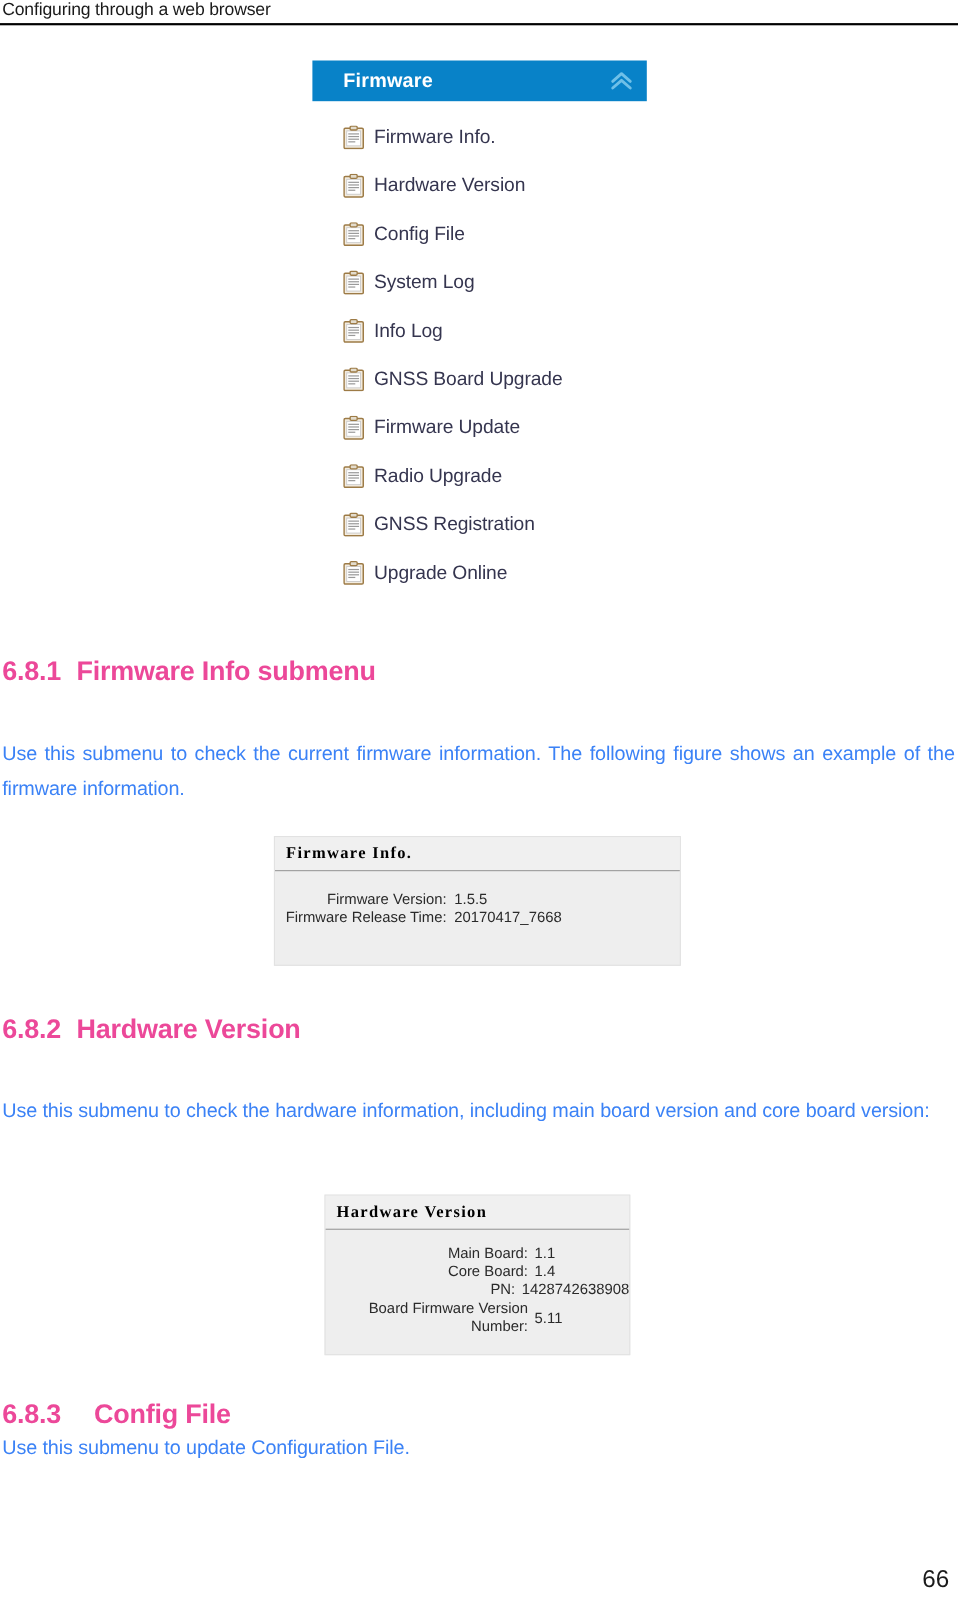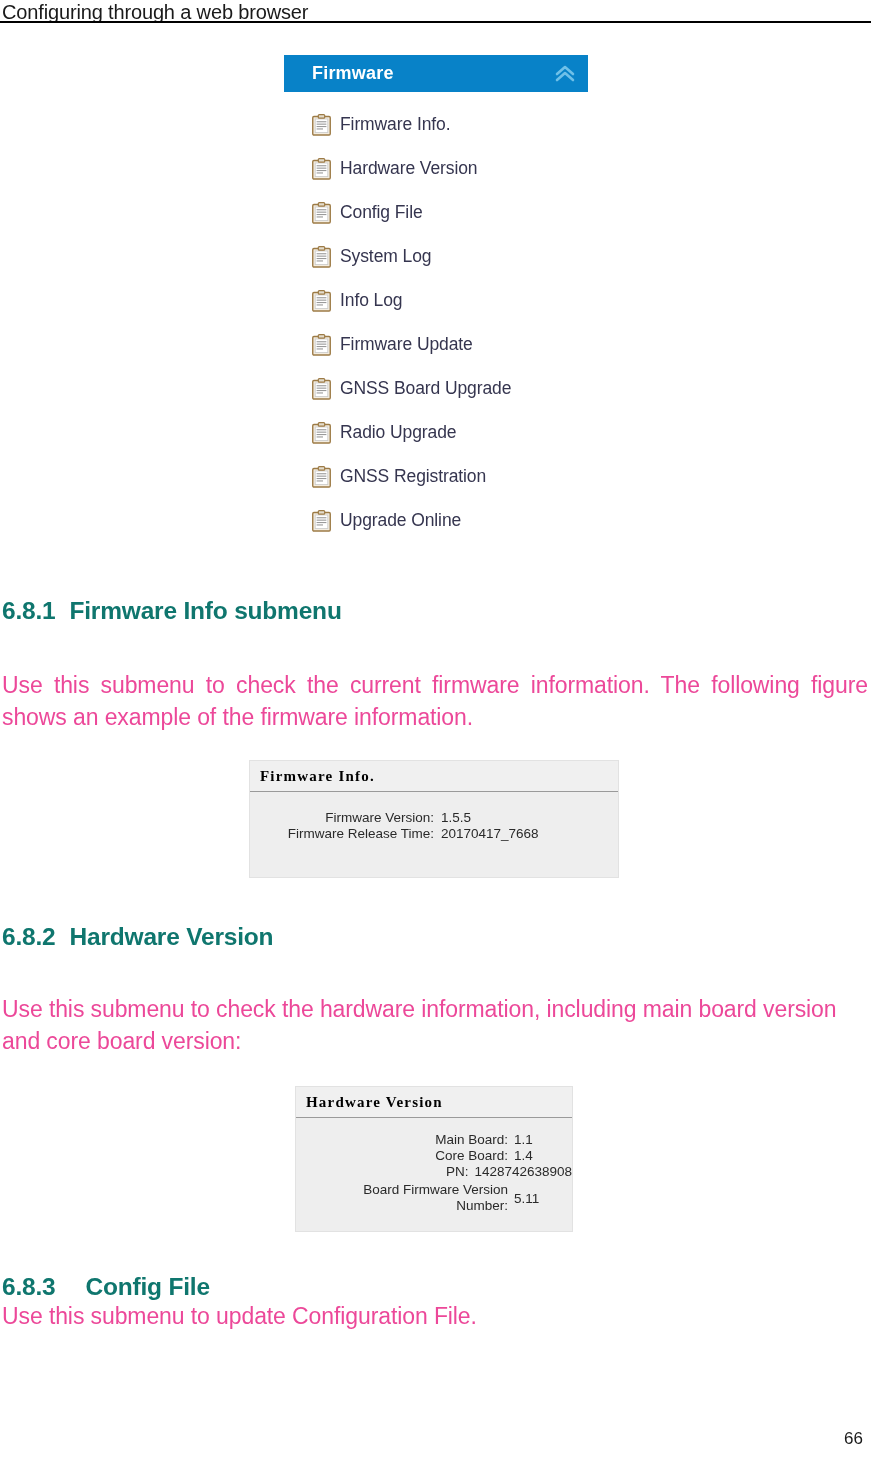--- a/index.html
+++ b/index.html
@@ -21,21 +21,21 @@
     position: absolute;
     left: 0;
     top: 0;
     width: 871px;
     height: 24px;
   }
   .page-header .header-text {
     position: absolute;
     left: 2px;
     top: 1px;
-    font-size: 20px;
+    font-size: 16px;
     letter-spacing: -0.15px;
     color: #1a1a1a;
     white-space: nowrap;
   }
   .page-header .header-rule {
     position: absolute;
     left: 0;
     top: 21px;
     width: 871px;
     height: 2px;
@@ -99,36 +99,36 @@
     white-space: nowrap;
     letter-spacing: -0.1px;
   }
 
   
   .heading {
     position: absolute;
     left: 2px;
     font-size: 24.5px;
     font-weight: bold;
-    color: #0f766e;
+    color: #ec4899;
     white-space: nowrap;
     letter-spacing: -0.2px;
   }
   .heading .num { }
   .heading .gap-sm { display: inline-block; width: 14px; }
   .heading .gap-lg { display: inline-block; width: 30px; }
 
   
   .para {
     position: absolute;
     left: 2px;
     width: 866px;
-    font-size: 23px;
+    font-size: 18px;
     line-height: 32px;
-    color: #ec4899;
+    color: #3b82f6;
     text-align: justify;
     letter-spacing: -0.1px;
   }
   .para.no-justify { text-align: left; }
 
   
   .ui-box {
     position: absolute;
     background: #eeeeee;
     border: 1px solid #e2e2e2;
@@ -146,21 +146,20 @@
   }
   .ui-box-body {
     padding: 14px 0 10px 0;
   }
   .kv-row {
     display: flex;
     align-items: baseline;
     margin-bottom: 1px;
     font-size: 13.5px;
     color: #2a2a2a;
-    padding-left: 28px;
   }
   .kv-label {
     text-align: right;
     white-space: pre-line;
     line-height: 15px;
   }
   .kv-value {
     text-align: left;
     line-height: 15px;
   }
@@ -177,21 +176,21 @@
   #hardware-version-box .kv-value { margin-left: 6px; }
   #hardware-version-box .ui-box-body { padding-top: 14px; }
   #hardware-version-box .kv-row.two-line { margin-top: 3px; align-items: center; }
   #hardware-version-box .kv-row.two-line .kv-label { line-height: 16px; }
 
   
   .page-number {
     position: absolute;
     right: 8px;
     bottom: 18px;
-    font-size: 17px;
+    font-size: 22px;
     color: #1a1a1a;
   }
 </style>
 </head>
 <body>
 
 <div class="page-header">
   <div class="header-text">Configuring through a web browser</div>
   <div class="header-rule"></div>
 </div>
@@ -302,38 +301,38 @@
           <rect x="3.2" y="5" width="12.6" height="13.6" fill="#ffffff" stroke="#c9c9c9" stroke-width="0.8"></rect>
           <rect x="6.3" y="0.6" width="6.4" height="3.6" rx="1" fill="#e3dccd" stroke="#9d7b46" stroke-width="1.2"></rect>
           <g fill="#9a9a9a">
             <rect x="4.6" y="7.2" width="9.8" height="1.1"></rect>
             <rect x="4.6" y="9.6" width="9.8" height="1.1"></rect>
             <rect x="4.6" y="12" width="9.8" height="1.1"></rect>
             <rect x="4.6" y="14.4" width="6.4" height="1.1"></rect>
           </g>
         </svg>
       </span>
+      <span class="menu-item-label">GNSS Board Upgrade</span>
+    </div>
+
+    <div class="menu-item">
+      <span class="clipboard-icon">
+        <svg width="19" height="22" viewBox="0 0 19 22">
+          <rect x="0.75" y="2.5" width="17.5" height="18.5" rx="1.2" fill="#f3ece0" stroke="#9d7b46" stroke-width="1.4"></rect>
+          <rect x="3.2" y="5" width="12.6" height="13.6" fill="#ffffff" stroke="#c9c9c9" stroke-width="0.8"></rect>
+          <rect x="6.3" y="0.6" width="6.4" height="3.6" rx="1" fill="#e3dccd" stroke="#9d7b46" stroke-width="1.2"></rect>
+          <g fill="#9a9a9a">
+            <rect x="4.6" y="7.2" width="9.8" height="1.1"></rect>
+            <rect x="4.6" y="9.6" width="9.8" height="1.1"></rect>
+            <rect x="4.6" y="12" width="9.8" height="1.1"></rect>
+            <rect x="4.6" y="14.4" width="6.4" height="1.1"></rect>
+          </g>
+        </svg>
+      </span>
       <span class="menu-item-label">Firmware Update</span>
-    </div>
-
-    <div class="menu-item">
-      <span class="clipboard-icon">
-        <svg width="19" height="22" viewBox="0 0 19 22">
-          <rect x="0.75" y="2.5" width="17.5" height="18.5" rx="1.2" fill="#f3ece0" stroke="#9d7b46" stroke-width="1.4"></rect>
-          <rect x="3.2" y="5" width="12.6" height="13.6" fill="#ffffff" stroke="#c9c9c9" stroke-width="0.8"></rect>
-          <rect x="6.3" y="0.6" width="6.4" height="3.6" rx="1" fill="#e3dccd" stroke="#9d7b46" stroke-width="1.2"></rect>
-          <g fill="#9a9a9a">
-            <rect x="4.6" y="7.2" width="9.8" height="1.1"></rect>
-            <rect x="4.6" y="9.6" width="9.8" height="1.1"></rect>
-            <rect x="4.6" y="12" width="9.8" height="1.1"></rect>
-            <rect x="4.6" y="14.4" width="6.4" height="1.1"></rect>
-          </g>
-        </svg>
-      </span>
-      <span class="menu-item-label">GNSS Board Upgrade</span>
     </div>
 
     <div class="menu-item">
       <span class="clipboard-icon">
         <svg width="19" height="22" viewBox="0 0 19 22">
           <rect x="0.75" y="2.5" width="17.5" height="18.5" rx="1.2" fill="#f3ece0" stroke="#9d7b46" stroke-width="1.4"></rect>
           <rect x="3.2" y="5" width="12.6" height="13.6" fill="#ffffff" stroke="#c9c9c9" stroke-width="0.8"></rect>
           <rect x="6.3" y="0.6" width="6.4" height="3.6" rx="1" fill="#e3dccd" stroke="#9d7b46" stroke-width="1.2"></rect>
           <g fill="#9a9a9a">
             <rect x="4.6" y="7.2" width="9.8" height="1.1"></rect>

